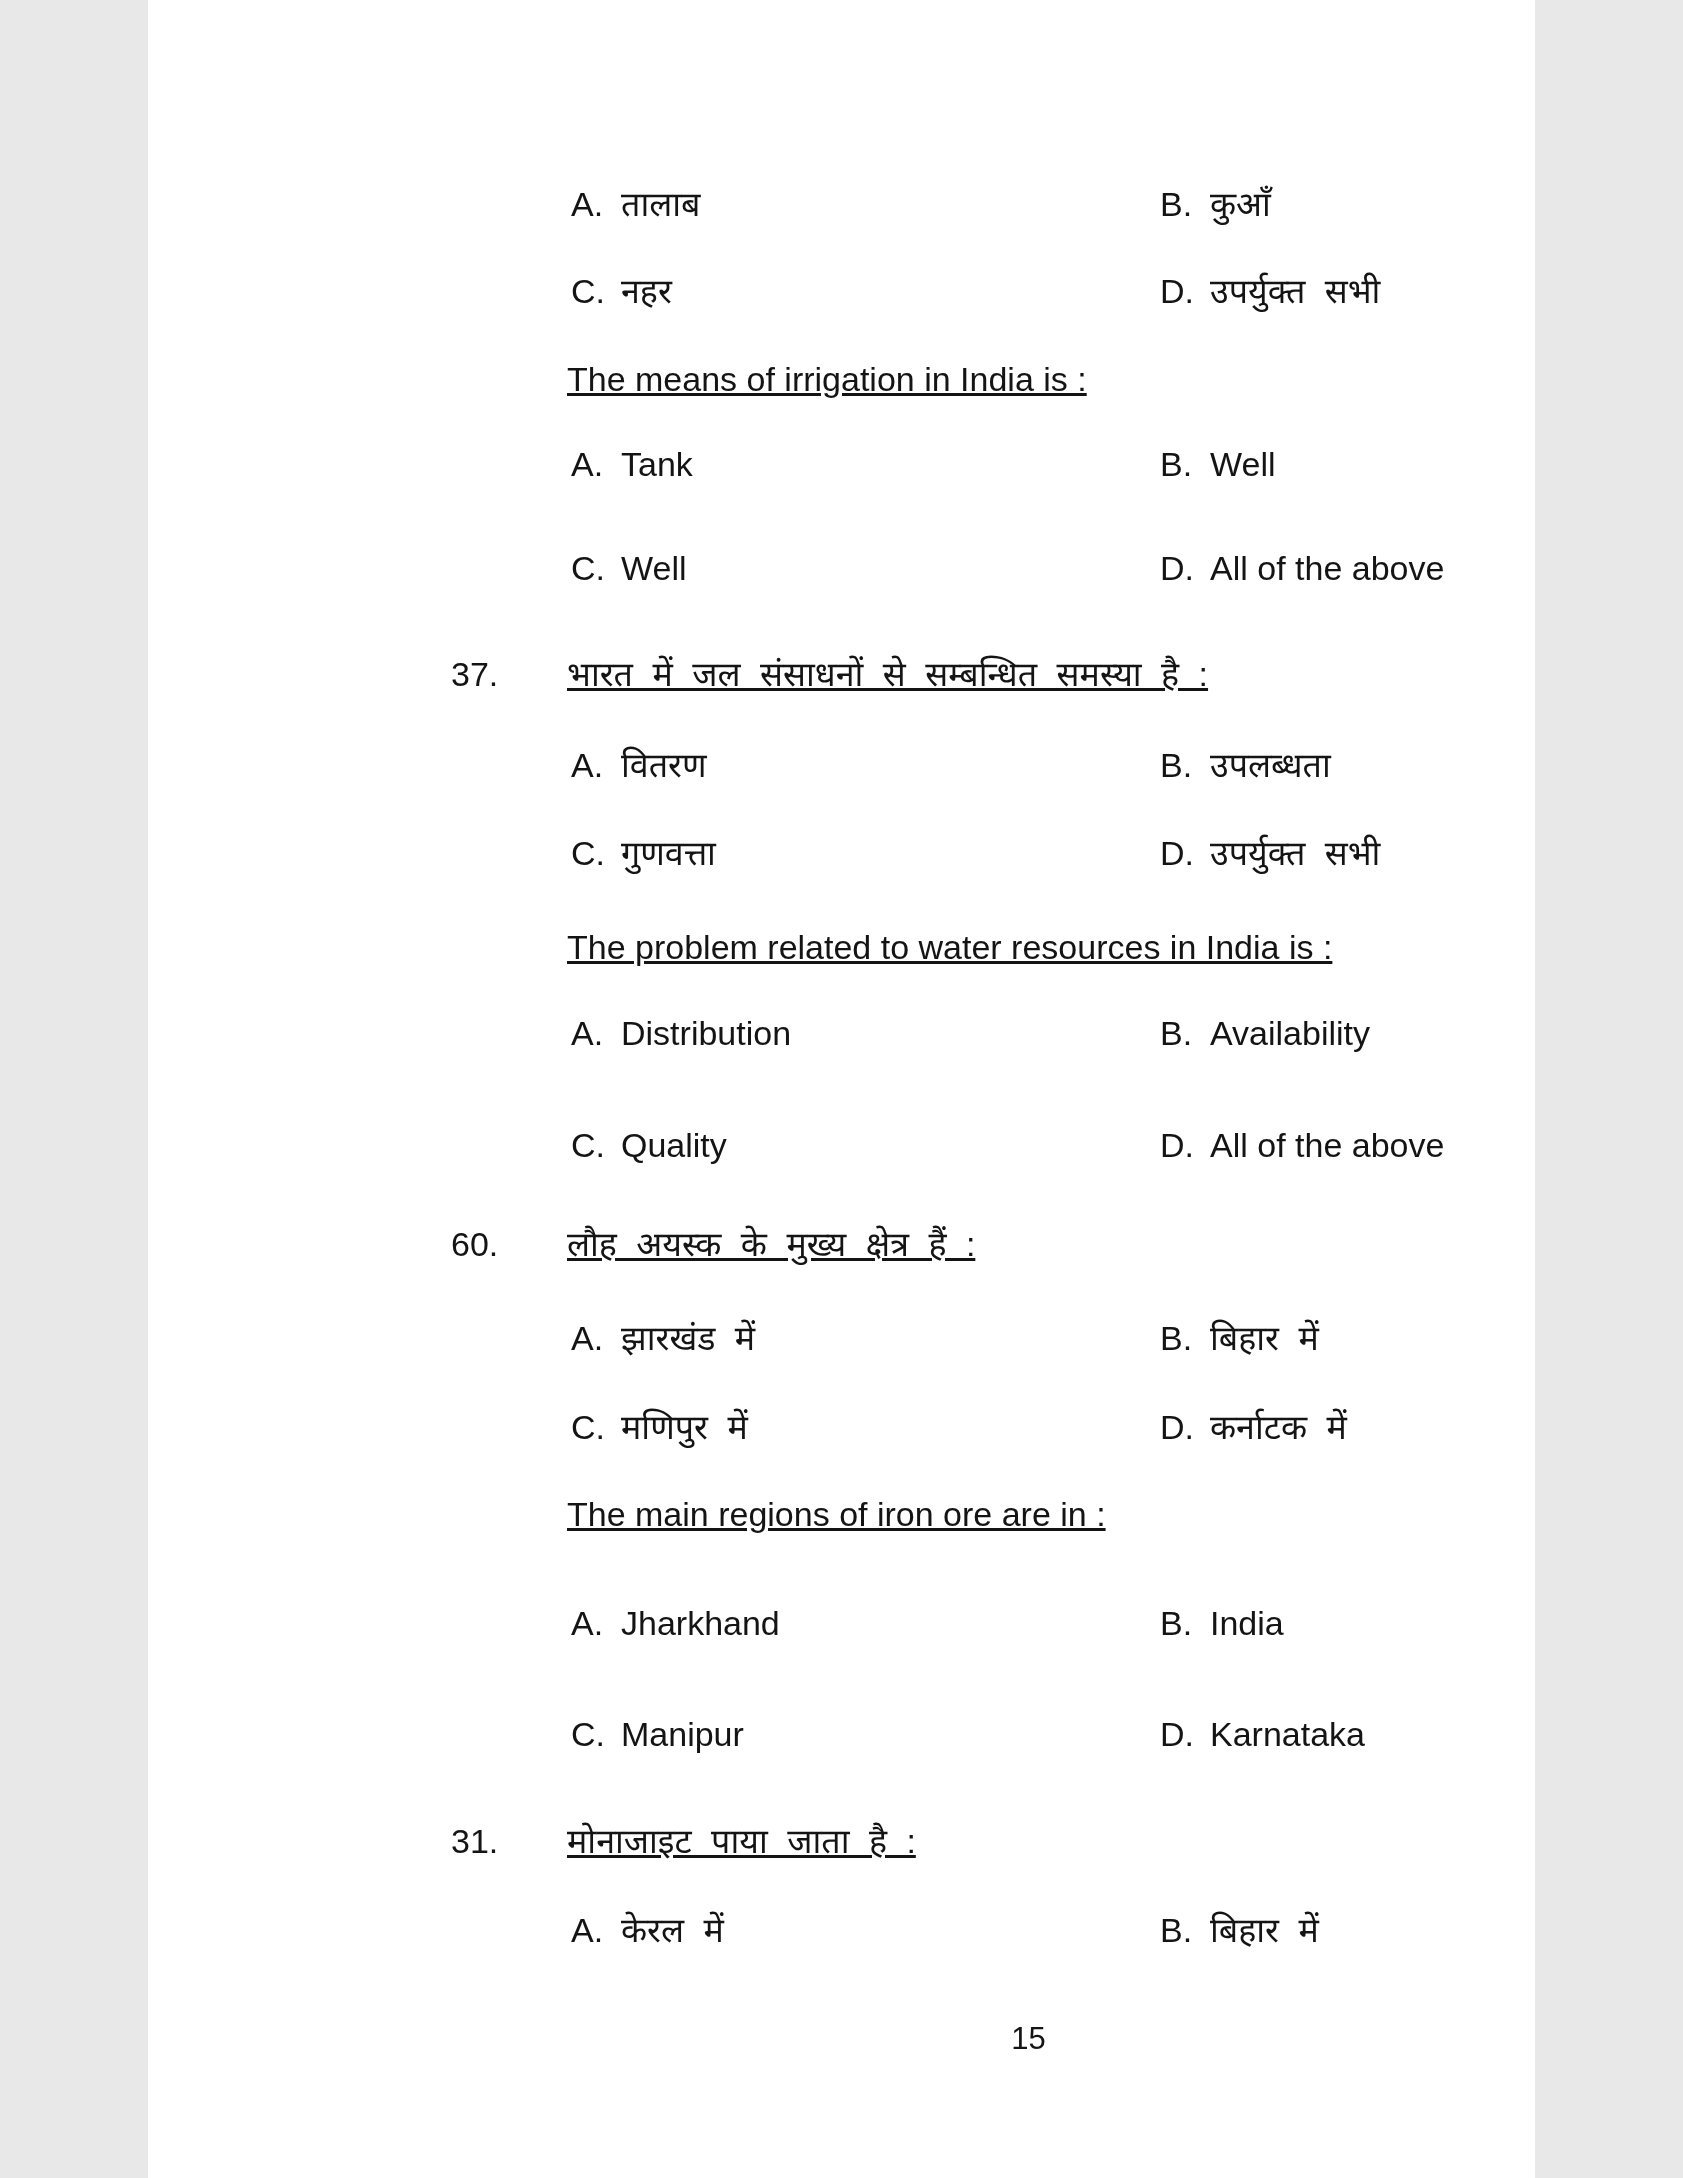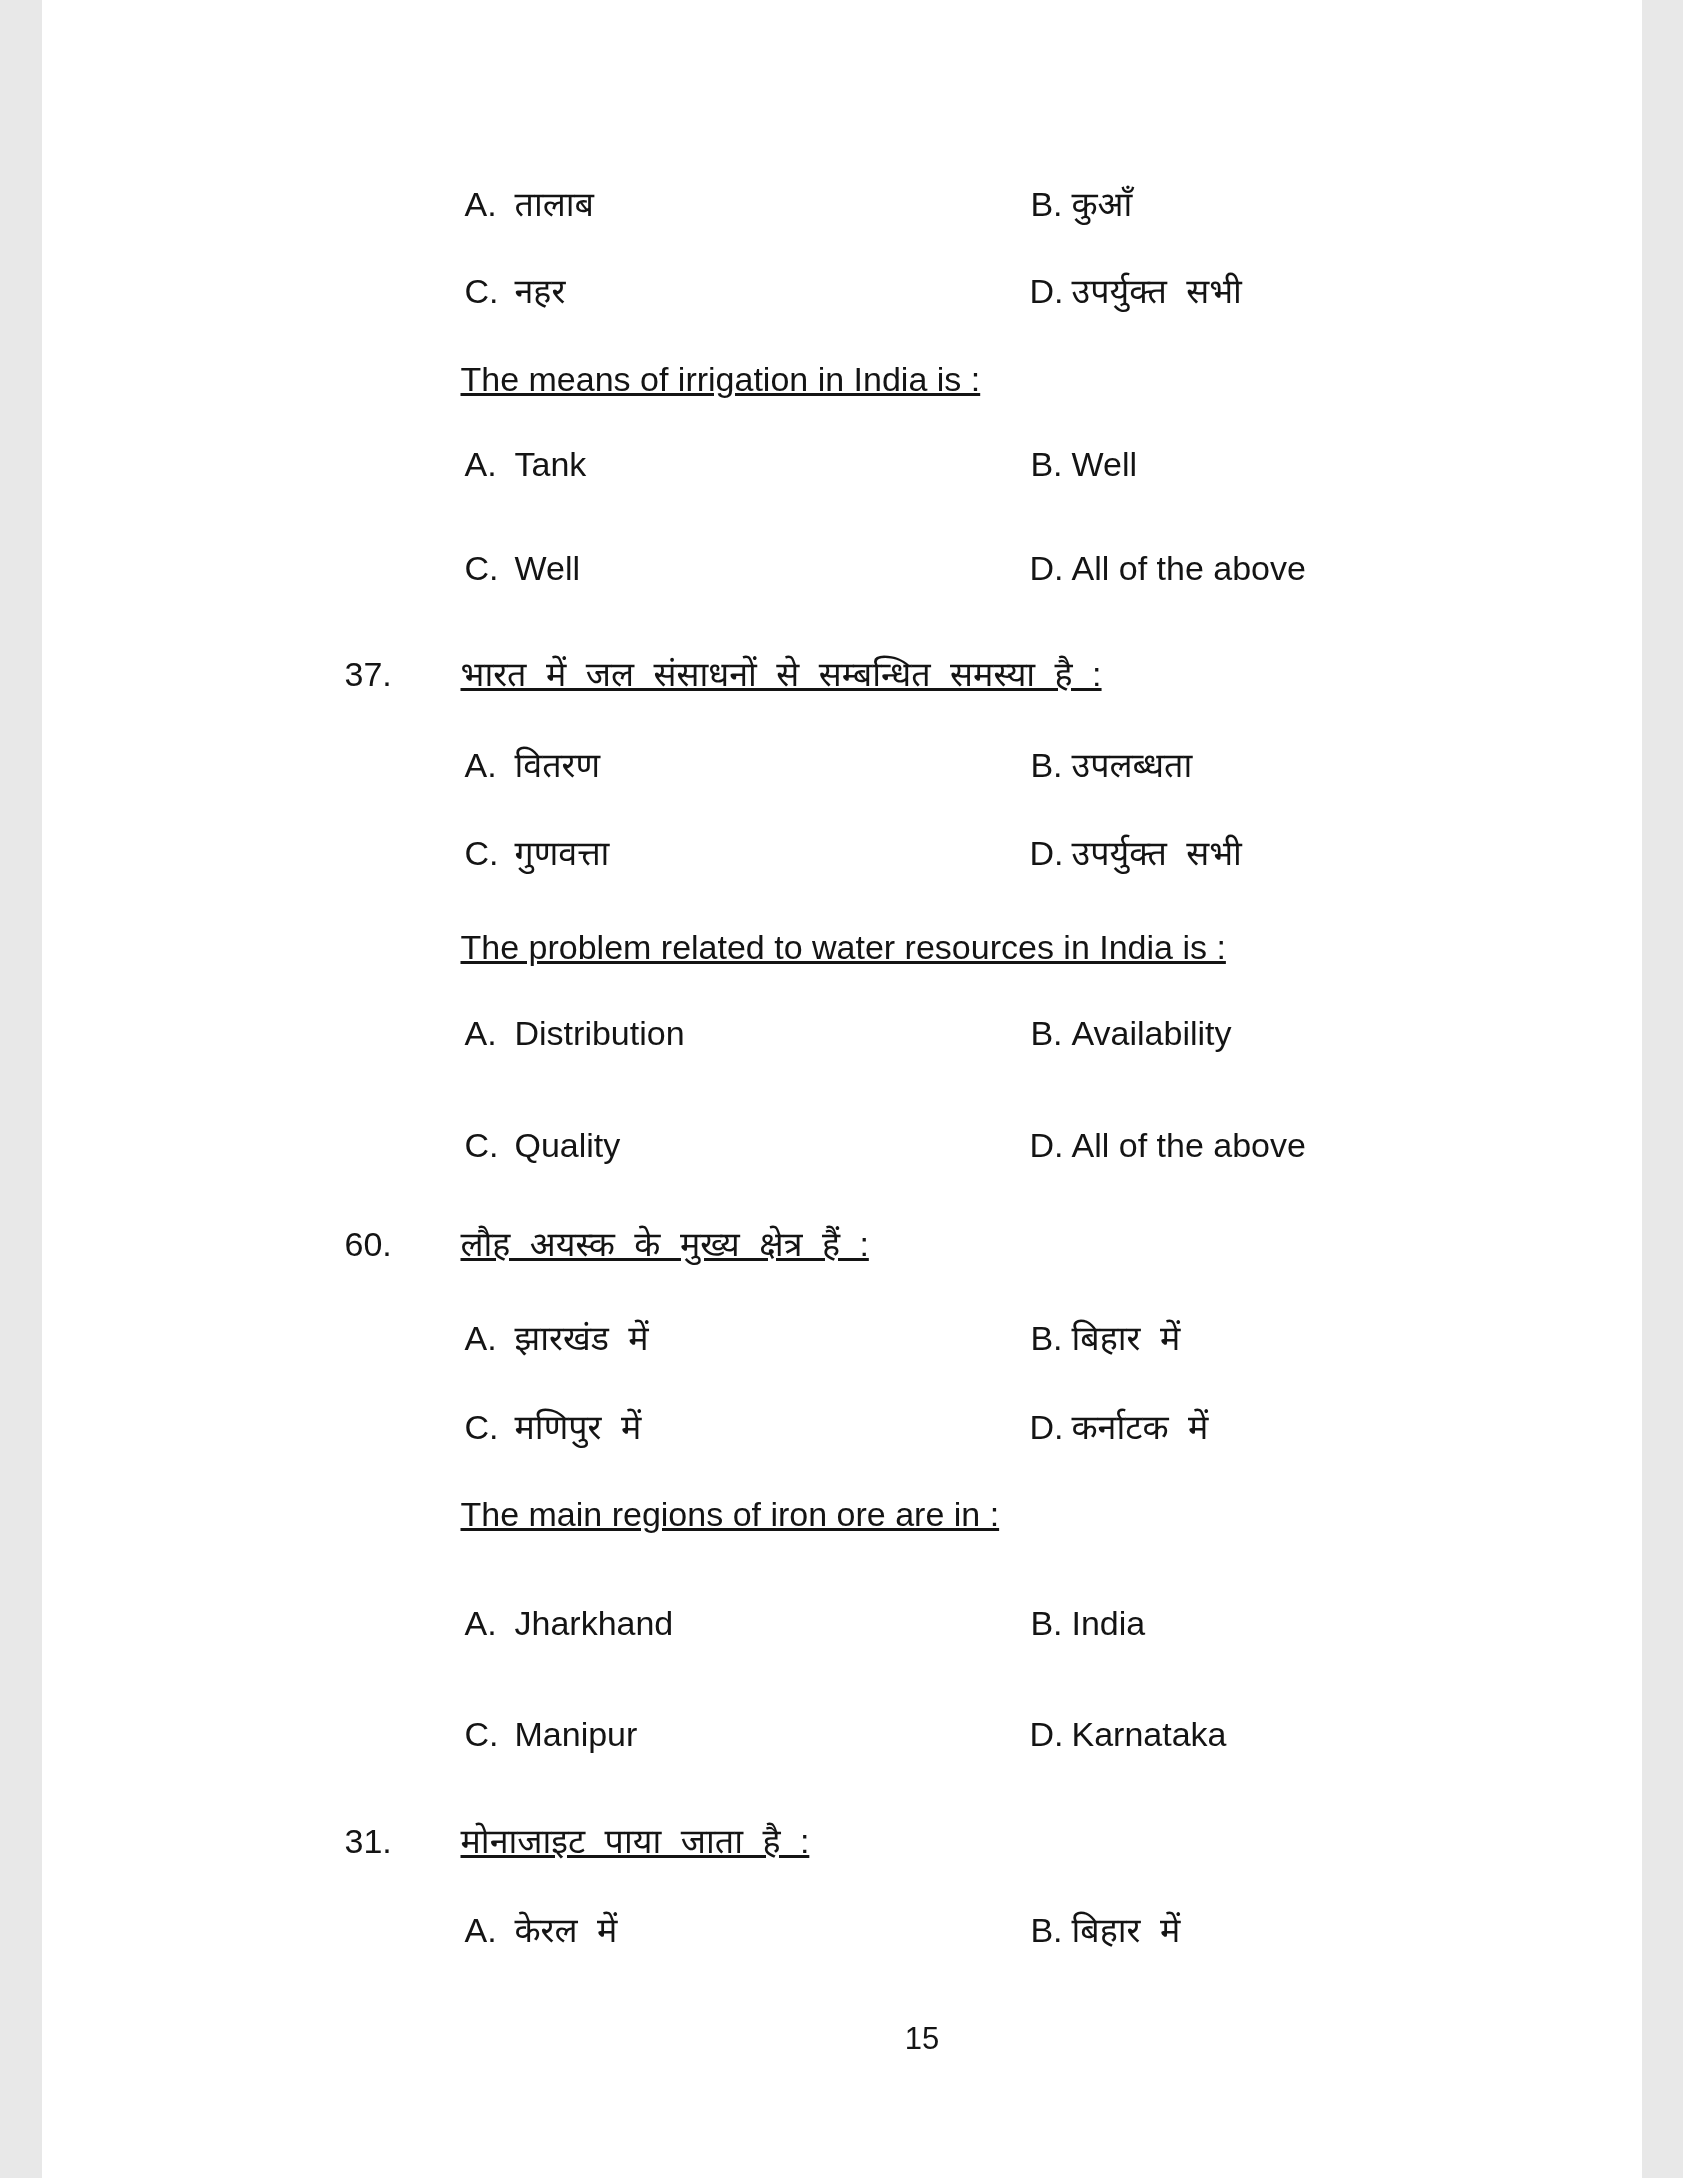--- a/index.html
+++ b/index.html
@@ -2,21 +2,21 @@
 <html><head>
 <meta charset="utf-8">
 <style>
   html, body {
     margin: 0;
     padding: 0;
     background: #e8e8e8;
   }
   .sheet {
     position: relative;
-    width: 1600px;
+    width: 1387px;
     height: 2178px;
     margin: 0 auto;
     background: #ffffff;
     color: #141414;
     font-family: "Liberation Sans", "DejaVu Sans", sans-serif;
     font-size: 34px;
     line-height: 1.2;
     overflow: hidden;
   }
   .row {
@@ -34,22 +34,21 @@
     position: absolute;
     left: 419px;
     text-decoration: underline;
   }
   .opt-a {
     position: absolute;
     left: 423px;
   }
   .opt-b {
     position: absolute;
-    left: 980px;
-    text-align: center;
+    left: 1012px;
   }
   .letter {
     display: inline-block;
     min-width: 50px;
   }
   .hindi {
     word-spacing: 10px;
   }
   .page-num {
     position: absolute;

